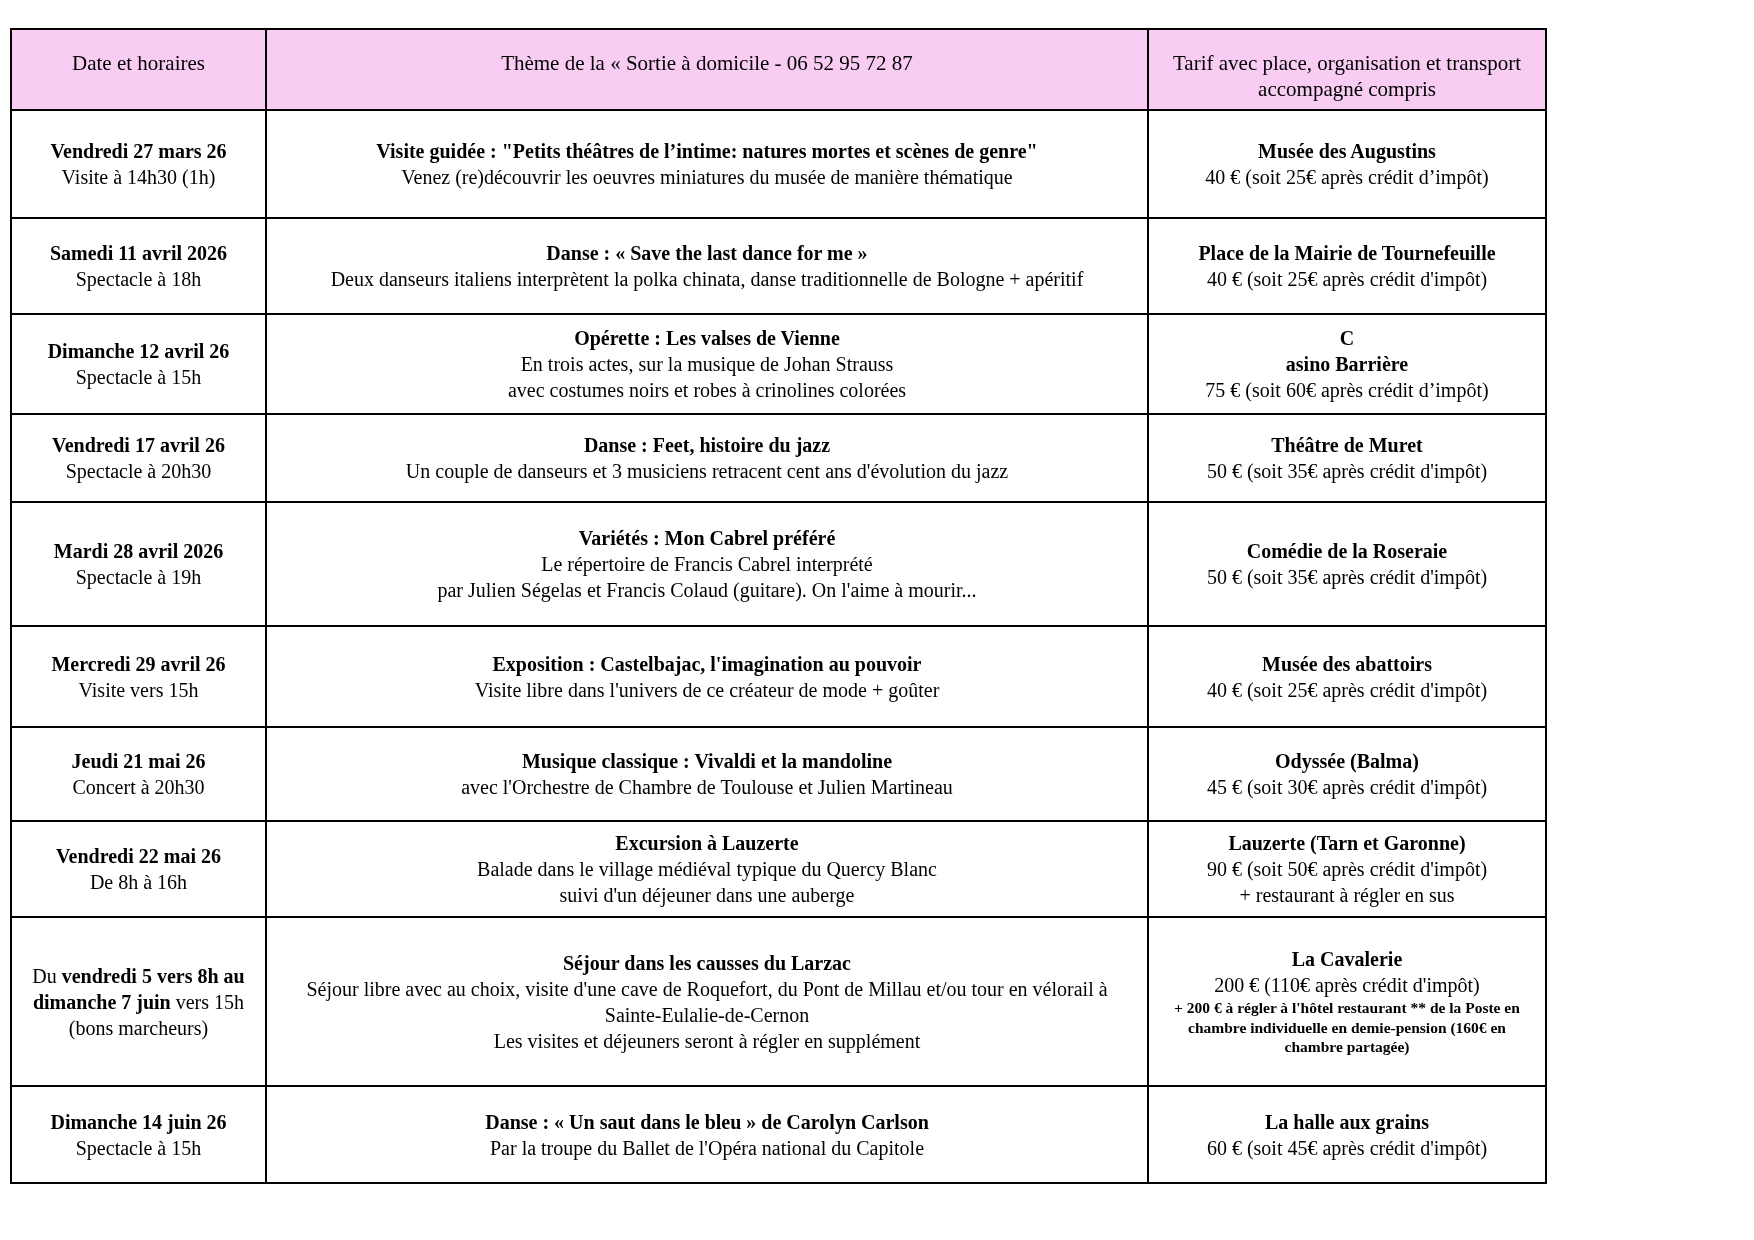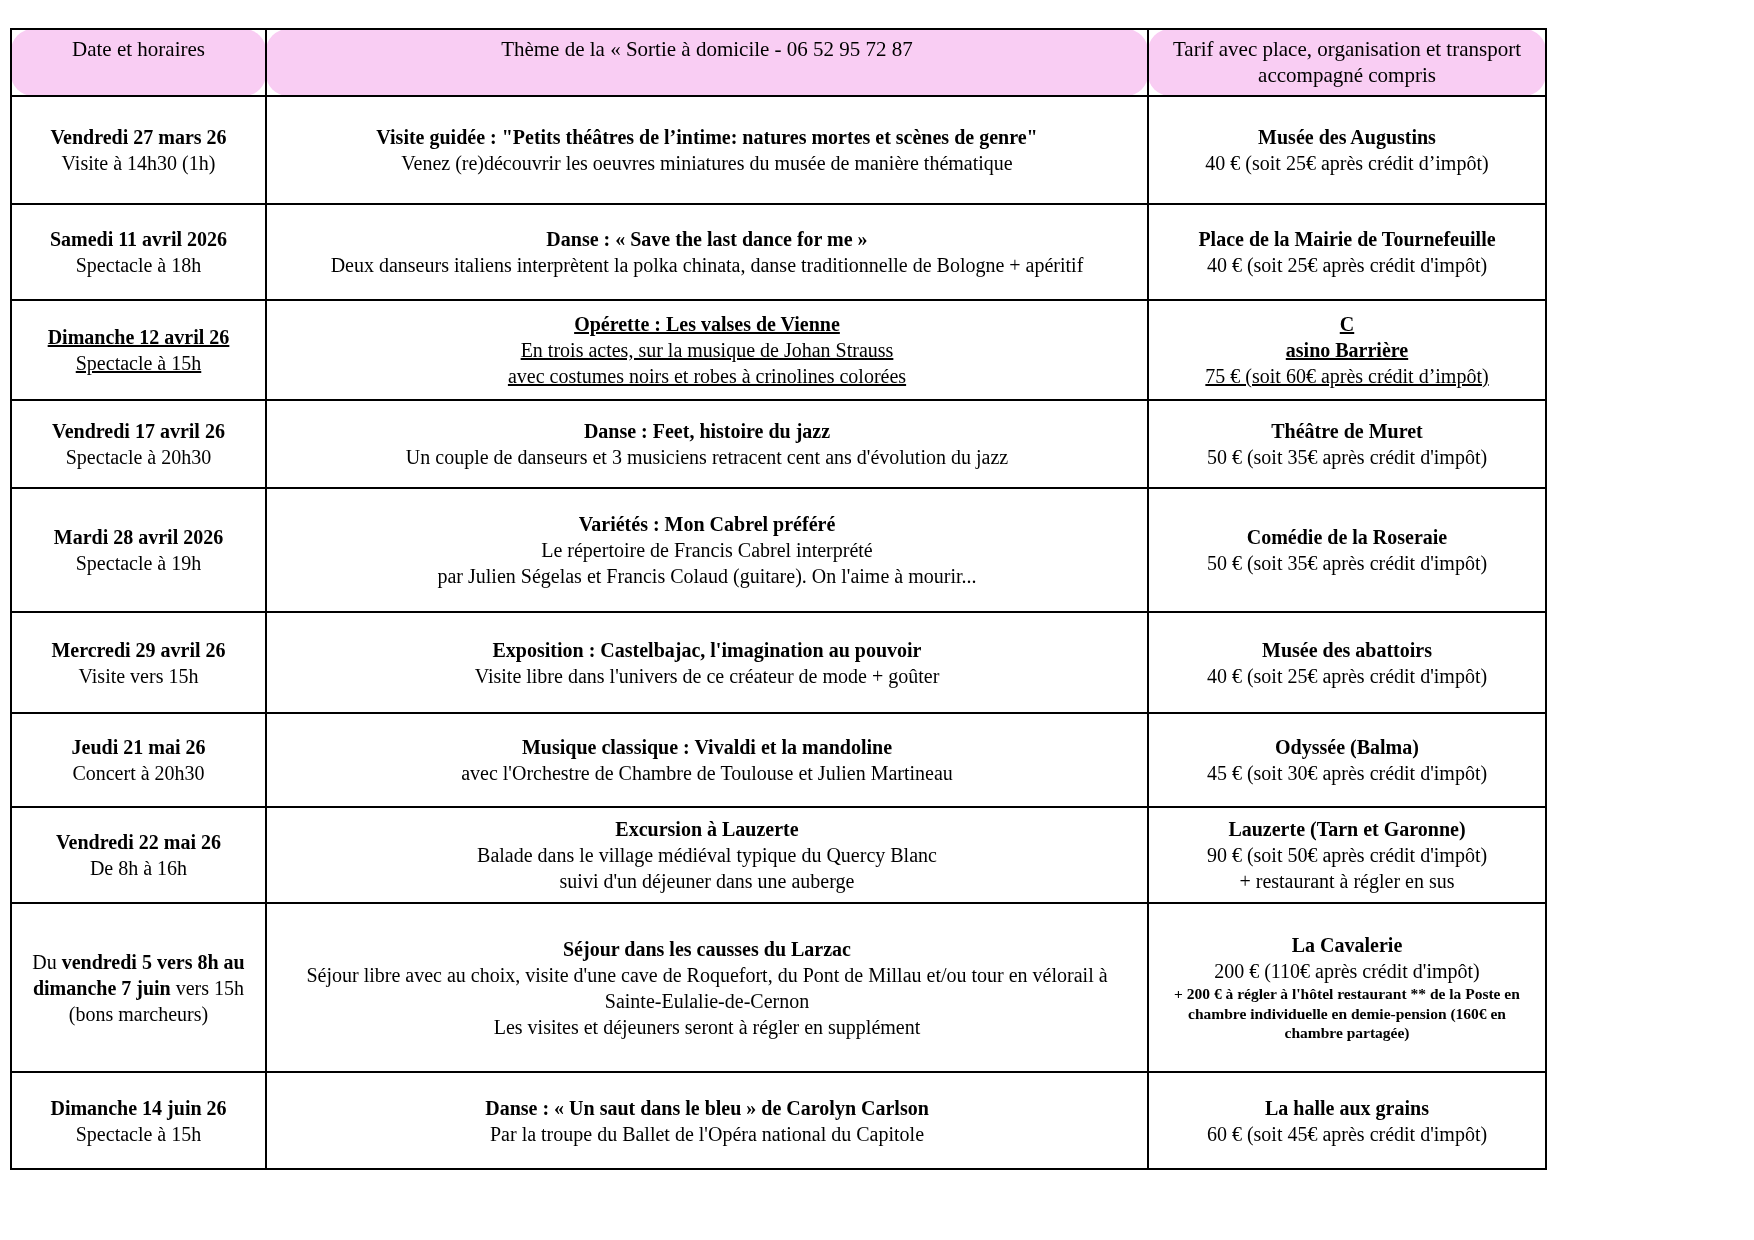--- a/index.html
+++ b/index.html
@@ -30,38 +30,37 @@
     padding: 3px 10px;
     overflow: hidden;
   }
   .doc-table thead th {
     background: #f9cdf3;
     font-weight: normal;
     font-size: 21px;
     vertical-align: top;
     height: 56px;
     line-height: 1.25;
-    padding-top: 6px;
-    border-radius: 22px;
+    padding-top: 20px;
   }
   .doc-table tbody td {
     vertical-align: middle;
     font-size: 20px;
   }
   .line { line-height: 1.3; }
   .line .b { font-weight: bold; }
   .line.small {
     font-size: 15.5px;
     line-height: 1.25;
     font-weight: bold;
   }
   
   .doc-table tbody tr:nth-child(1)  { height: 108px; }
   .doc-table tbody tr:nth-child(2)  { height: 96px; }
-  .doc-table tbody tr:nth-child(3)  { height: 100px; text-decoration: underline; }
+  .doc-table tbody tr:nth-child(3)  { height: 100px; }
   .doc-table tbody tr:nth-child(4)  { height: 88px; }
   .doc-table tbody tr:nth-child(5)  { height: 124px; }
   .doc-table tbody tr:nth-child(6)  { height: 101px; }
   .doc-table tbody tr:nth-child(7)  { height: 94px; padding-left: 16px; }
   .doc-table tbody tr:nth-child(8)  { height: 96px; }
   .doc-table tbody tr:nth-child(9)  { height: 169px; margin-left: 24px; }
   .doc-table tbody tr:nth-child(10) { height: 97px; }
 </style>
 </head>
 <body>

